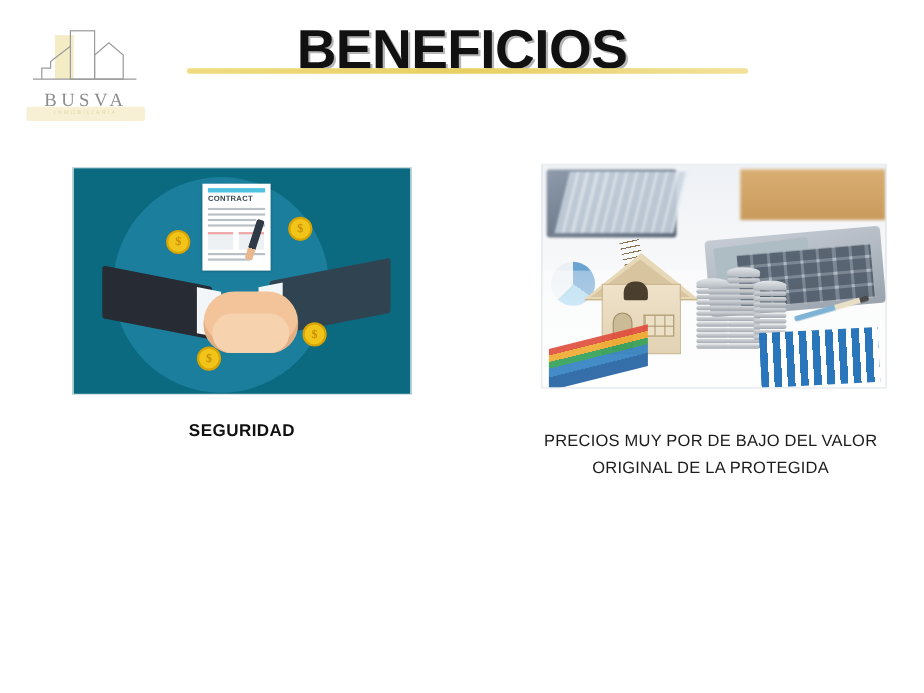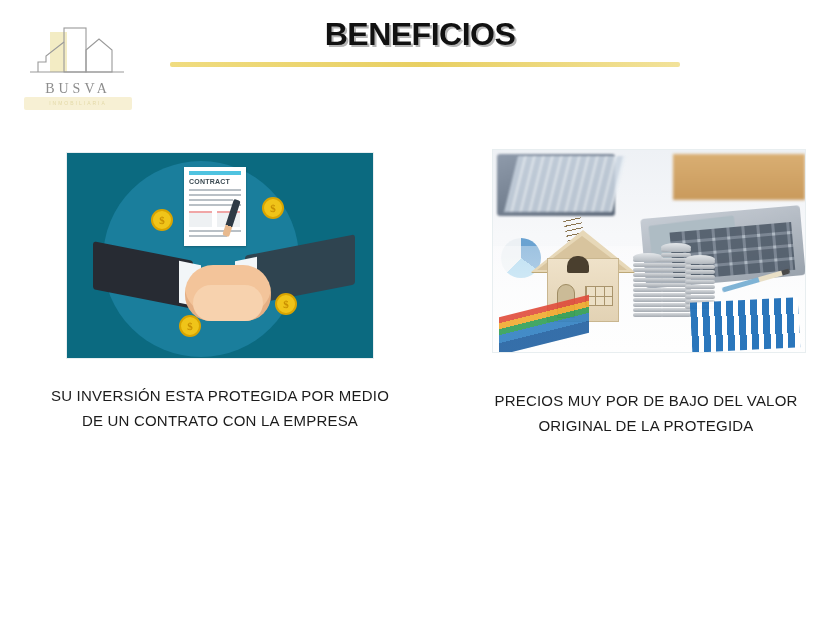--- a/index.html
+++ b/index.html
@@ -30,21 +30,21 @@
     top: 0;
     width: 108px;
     height: 58px;
   }
   #logo .logo-word {
     position: absolute;
     left: 0;
     top: 55px;
     width: 108px;
     text-align: center;
-    font-size: 14px;
+    font-size: 17px;
     letter-spacing: 4px;
     color: #8d8d8d;
     font-family: "Liberation Serif", serif;
   }
   #logo .logo-sub {
     position: absolute;
     left: 0;
     top: 71px;
     width: 108px;
     text-align: center;
@@ -56,21 +56,21 @@
     border-radius: 2px;
   }
 
   
   #page-title {
     position: absolute;
     left: 0;
     top: 16px;
     width: 840px;
     text-align: center;
-    font-size: 32px;
+    font-size: 50px;
     font-weight: bold;
     letter-spacing: -0.5px;
     color: #111111;
     text-shadow: 2px 2px 0 rgba(120,120,120,0.55);
   }
   #title-rule {
     position: absolute;
     left: 170px;
     top: 62px;
     width: 510px;
@@ -339,21 +339,21 @@
     <div class="hand"></div>
     <div class="hand2"></div>
 
     <div class="coin" id="coin-1">$</div>
     <div class="coin" id="coin-2">$</div>
     <div class="coin" id="coin-3">$</div>
     <div class="coin" id="coin-4">$</div>
   </div>
 
   <div class="caption" id="cap-seguridad">
-    <div class="cap-body">SU INVERSIÓN ESTA PROTEGIDA POR MEDIO DE UN CONTRATO CON LA EMPRESA</div>
+    <div class="cap-title">SEGURIDAD</div>
   </div>
 </div>
 
 <div class="card" id="card-ahorro">
 
   <div class="figure" id="fig-house">
     <div class="photo-bg"></div>
     <div class="woodpanel"></div>
     <div class="laptop"></div>
     <div class="keyboard"></div>

